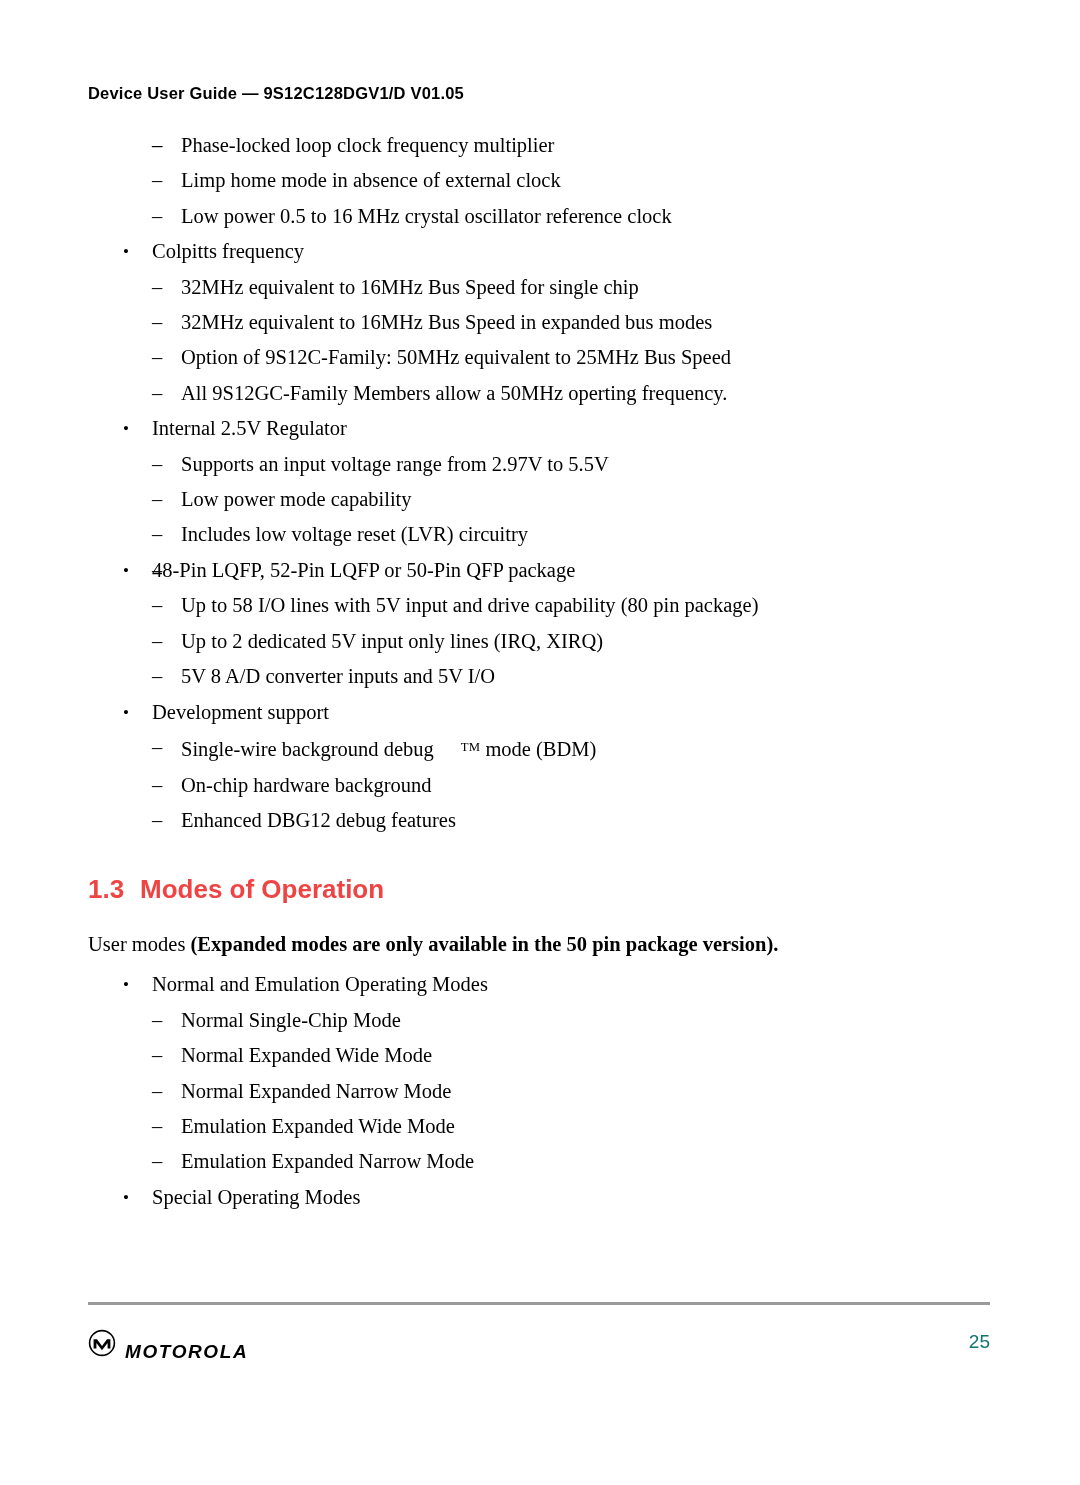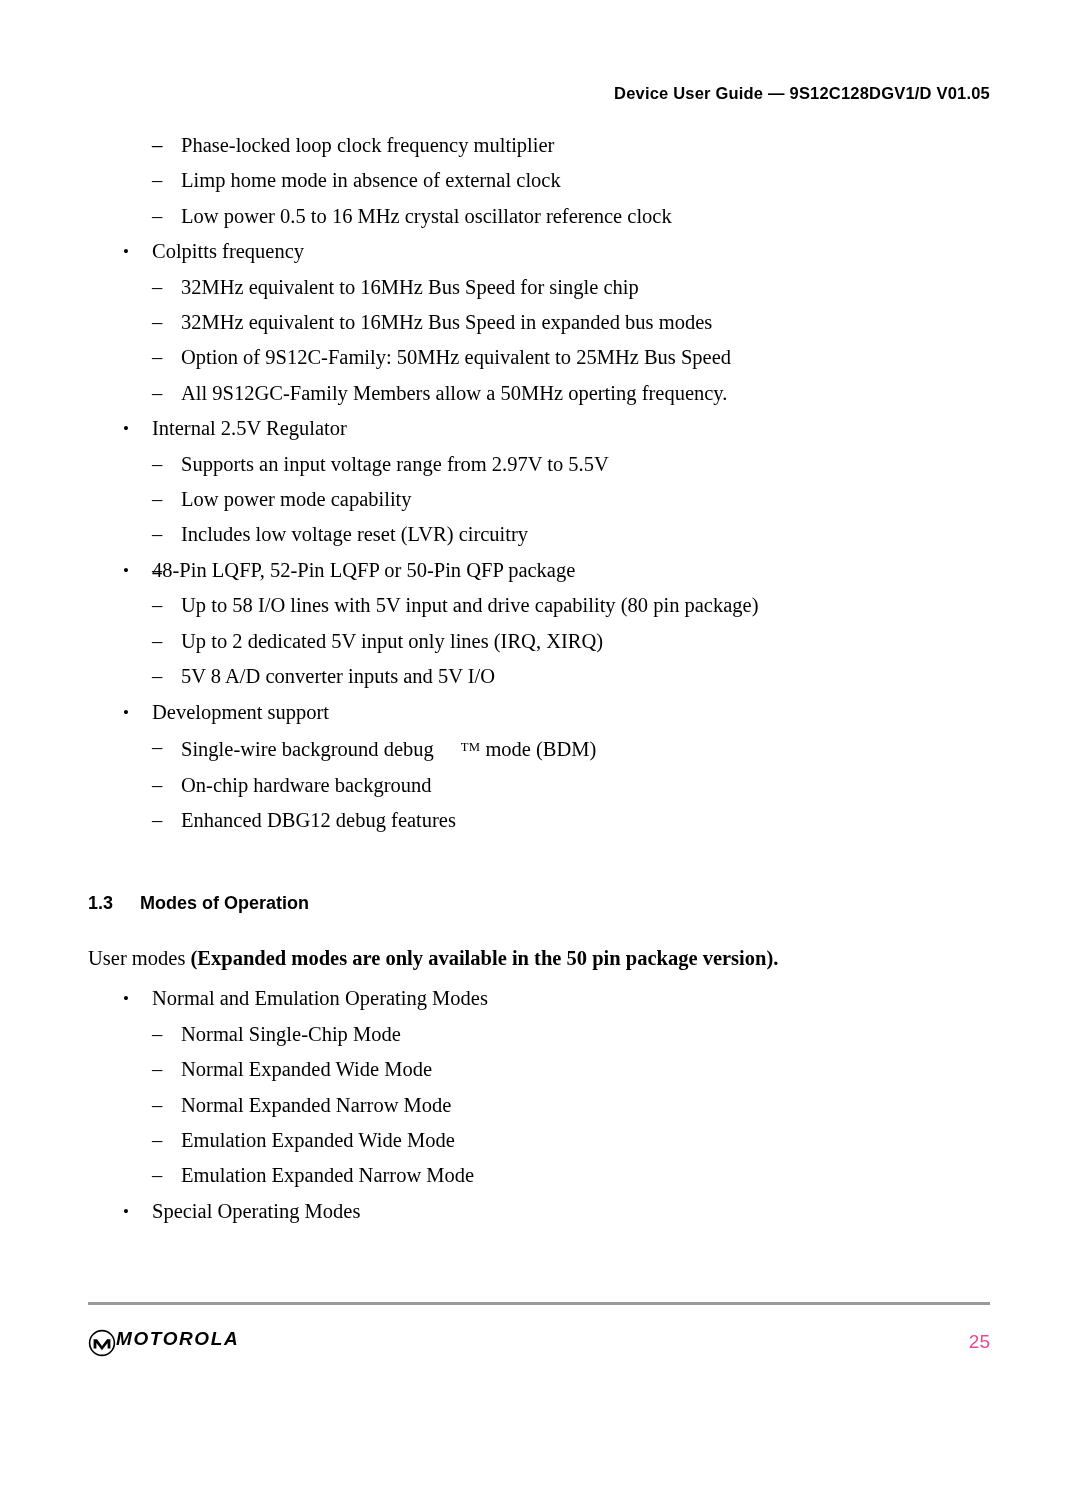--- a/index.html
+++ b/index.html
@@ -16,21 +16,21 @@
     font-family: "Liberation Serif", "DejaVu Serif", serif;
     color: #000000;
   }
 
   
   .page-header {
     position: absolute;
     top: 84px;
     left: 88px;
     right: 90px;
-    text-align: right;
+    text-align: left;
     font-family: "Liberation Sans", "DejaVu Sans", sans-serif;
     font-weight: bold;
     font-size: 16.5px;
     letter-spacing: 0.2px;
     color: #000000;
   }
 
   
   .content {
     position: absolute;
@@ -59,27 +59,27 @@
   
   .lvl1 { padding-left: 64px; }
   .lvl1 .marker { left: 35px; font-size: 17px; }
 
   
   .lvl2 { padding-left: 93px; }
   .lvl2 .marker { left: 64px; font-size: 20.5px; }
 
   
   .heading {
-    margin-top: 43px;
+    margin-top: 29px;
     margin-bottom: 0;
     font-family: "Liberation Sans", "DejaVu Sans", sans-serif;
     font-weight: bold;
-    font-size: 18px;
+    font-size: 26px;
     line-height: 44px;
-    color: #000000;
+    color: #ef4444;
     white-space: nowrap;
   }
   .heading .num { display: inline-block; min-width: 52px; }
 
   
   .intro {
     margin-top: 17px;
     margin-bottom: 6px;
     font-size: 20.5px;
     line-height: 33px;
@@ -108,40 +108,40 @@
     left: 88px;
     top: 1325px;
     width: 902px;
     height: 46px;
   }
   .logo {
     position: absolute;
     left: 0;
     top: 4px;
     display: flex;
-    align-items: flex-start;
-    gap: 0;
+    align-items: flex-end;
+    gap: 9px;
   }
   .logo-mark { display: block; }
   .logo-word {
     font-family: "Liberation Sans", "DejaVu Sans", sans-serif;
     font-weight: bold;
     font-style: italic;
     font-size: 19px;
     letter-spacing: 1.6px;
     color: #000000;
     line-height: 1;
   }
   .page-number {
     position: absolute;
     right: 0;
     top: 6px;
     font-family: "Liberation Sans", "DejaVu Sans", sans-serif;
     font-size: 19px;
-    color: #ec4899;
+    color: #0f766e;
   }
 </style>
 </head>
 <body>
 
 <div class="page">
 
   <div class="page-header">Device User Guide — 9S12C128DGV1/D V01.05</div>
 
   <div class="content">

